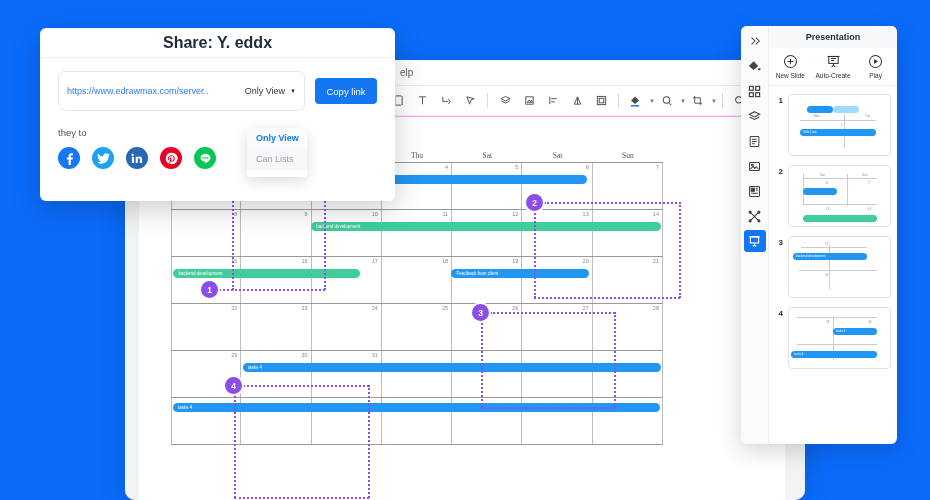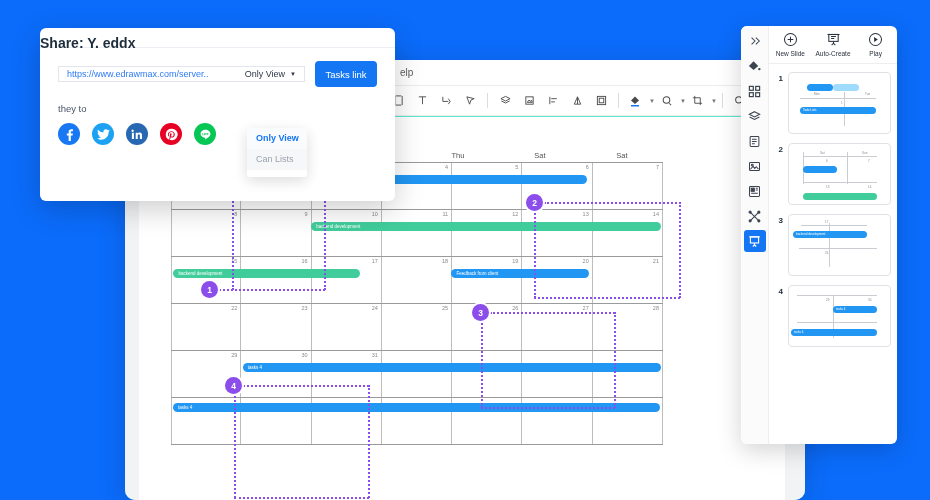--- a/index.html
+++ b/index.html
@@ -8,21 +8,21 @@
     font-family: "Liberation Sans", sans-serif;
     overflow: hidden;
   }
   body { background: #0B6CFB; position: relative; }
 
   
   #app-window {
     position: absolute;
     left: 125px; top: 60px;
     width: 680px; height: 440px;
-    background: #5eead4;
+    background: #f0abfc;
     border-radius: 10px 10px 10px 10px;
     box-shadow: 0 6px 28px rgba(0,0,0,.16);
     overflow: hidden;
   }
   #app-menubar {
     height: 26px; background: #ffffff;
     border-bottom: 1px solid #ececec;
     display: flex; align-items: center;
     padding-left: 10px; gap: 16px;
     font-size: 10px; color: #5c5c5c;
@@ -67,23 +67,24 @@
     letter-spacing: .2px;
   }
   .seg.on  { background: #2196F3; border-radius: 8px; }
   .seg.off { background: #9FDBFC; border-radius: 8px; }
 
   #cal {
     position: absolute; left: 32px; top: 32px;
     width: 492px; height: 390px;
   }
   .cal-head {
-    display: grid; grid-template-columns: repeat(6, 1fr);
+    display: grid; grid-template-columns: repeat(7, 1fr);
     border-bottom: 1px solid #9a9a9a;
     height: 14px;
+    font-family: Liberation Serif, serif;
   }
   .cal-head div {
     font-size: 7.5px; color: #555; text-align: center; line-height: 13px;
   }
   .cal-week { position: relative; height: 47px; }
   .cal-week .cells {
     position: absolute; inset: 0;
     display: grid; grid-template-columns: repeat(7, 1fr);
   }
   .cal-week .cells > div {
@@ -119,35 +120,35 @@
 
   
   #share-dialog {
     position: absolute; left: 40px; top: 28px;
     width: 355px; height: 173px;
     background: #fff; border-radius: 6px;
     box-shadow: 0 8px 30px rgba(0,0,0,.20);
     z-index: 60; overflow: visible;
   }
   #share-title {
-    height: 20px; line-height: 30px; 
-    font-size: 14px; font-weight: bold; color: #1d2b3a;
+    height: 30px; line-height: 30px; text-align: center;
+    font-size: 16px; font-weight: bold; color: #1d2b3a;
     border-bottom: 1px solid #eceff3;
   }
   #share-desc {
     margin: 16px 18px 0 18px;
     font-size: 9.5px; color: #4a5568;
   }
   #share-row {
     margin: 13px 18px 0 18px;
     display: flex; align-items: center; gap: 10px;
     position: relative;
   }
   #link-box {
-    flex: 1; height: 16px; border: 1px solid #e2e6ec; border-radius: 0;
+    flex: 1; height: 40px; border: 1px solid #e2e6ec; border-radius: 7px;
     display: flex; align-items: center; padding: 0 8px;
     background: #fff;
   }
   #link-url {
     flex: 1; font-size: 9px; color: #2f7bf6; overflow: hidden;
     white-space: nowrap;
   }
   #perm-select {
     display: flex; align-items: center; gap: 5px;
     font-size: 9px; color: #2d3748; padding-left: 8px;
@@ -546,21 +547,21 @@
   <div id="share-title">Share: Y. eddx</div>
 
   <div id="share-row">
     <div id="link-box">
       <div id="link-url" title="https://">https://www.edrawmax.com/server..</div>
       <div id="perm-select">
         <span>Only View</span>
         <span id="perm-caret">▼</span>
       </div>
     </div>
-    <button id="copy-btn">Tasks link</button>
+    <button id="copy-btn">Copy link</button>
   </div>
 
   <div id="perm-menu">
     <div class="opt sel">Only View</div>
     <div class="opt alt">Can Lists</div>
   </div>
 
   <div id="share-to">they to</div>
 
   <div id="socials">
@@ -651,20 +652,21 @@
     <div class="rail-ico active">
       <svg width="13" height="13" viewBox="0 0 14 14" fill="none" stroke="currentColor" stroke-width="1.2">
           <path d="M1.4 2h11.2"></path>
           <rect x="2.6" y="2" width="8.8" height="6.6"></rect>
           <path d="M7 8.6v2M5.2 12.4L7 10.6l1.8 1.8"></path>
         </svg>
     </div>
   </div>
 
   <div id="pres-main">
+    <div id="pres-header">Presentation</div>
 
     <div id="pres-actions">
       <div class="pres-act">
         <span>
           <svg width="15" height="15" viewBox="0 0 16 16" fill="none" stroke="#2a313c" stroke-width="1.1">
               <circle cx="8" cy="8" r="6.4"></circle>
               <path d="M8 5v6M5 8h6"></path>
             </svg>
         </span>
         <span>New Slide</span>

